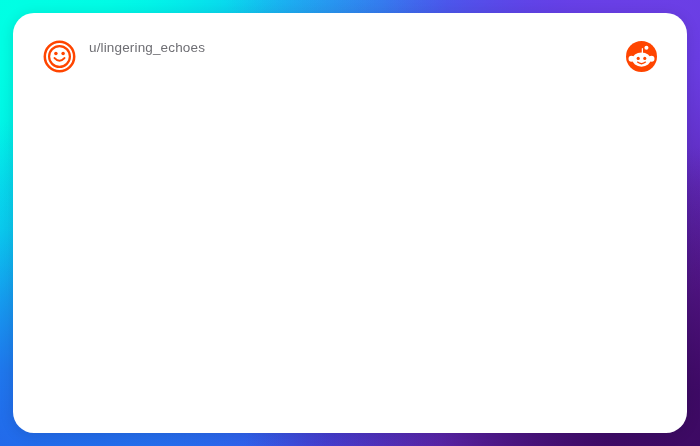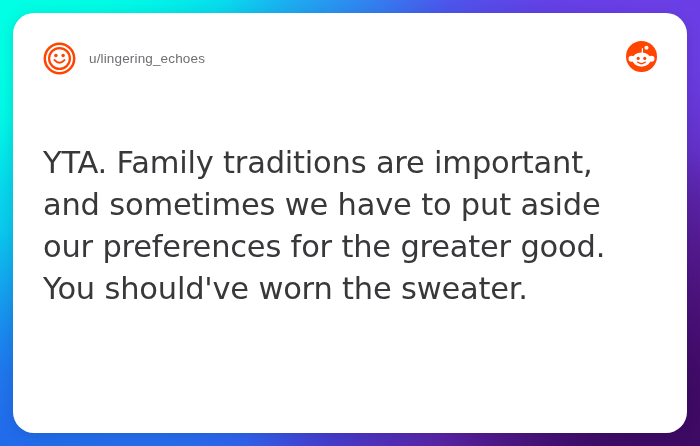--- a/index.html
+++ b/index.html
@@ -50,21 +50,20 @@
     background: #ffffff;
     border-radius: 21px;
     box-shadow: 0 2px 14px rgba(10,10,40,0.13);
     padding: 27px 30px 0 30px;
     overflow: hidden;
   }
 
   
   .card-header {
     display: flex;
-    align-items: center;
     height: 36px;
     position: relative;
   }
   .avatar {
     width: 33px;
     height: 33px;
     flex: 0 0 33px;
     display: block;
   }
   .username {
@@ -128,16 +127,15 @@
         <circle cx="26.4" cy="18.3" r="3.0" fill="#FFFFFF"></circle>
 
         <circle cx="12.6" cy="18.0" r="1.62" fill="#FF4500"></circle>
         <circle cx="19.4" cy="18.0" r="1.62" fill="#FF4500"></circle>
 
         <path d="M11.9 21.8 Q16 25.2 20.1 21.8" stroke="#FF4500" stroke-width="1.35" fill="none" stroke-linecap="round"></path>
       </svg>
 
     </div>
 
-    <div class="post-body">YTA. Family traditions are important, and sometimes we have to put aside our preferences for the greater good. You should've worn the sweater.</div>
 
   </div>
 </div>
 
 </body></html>

